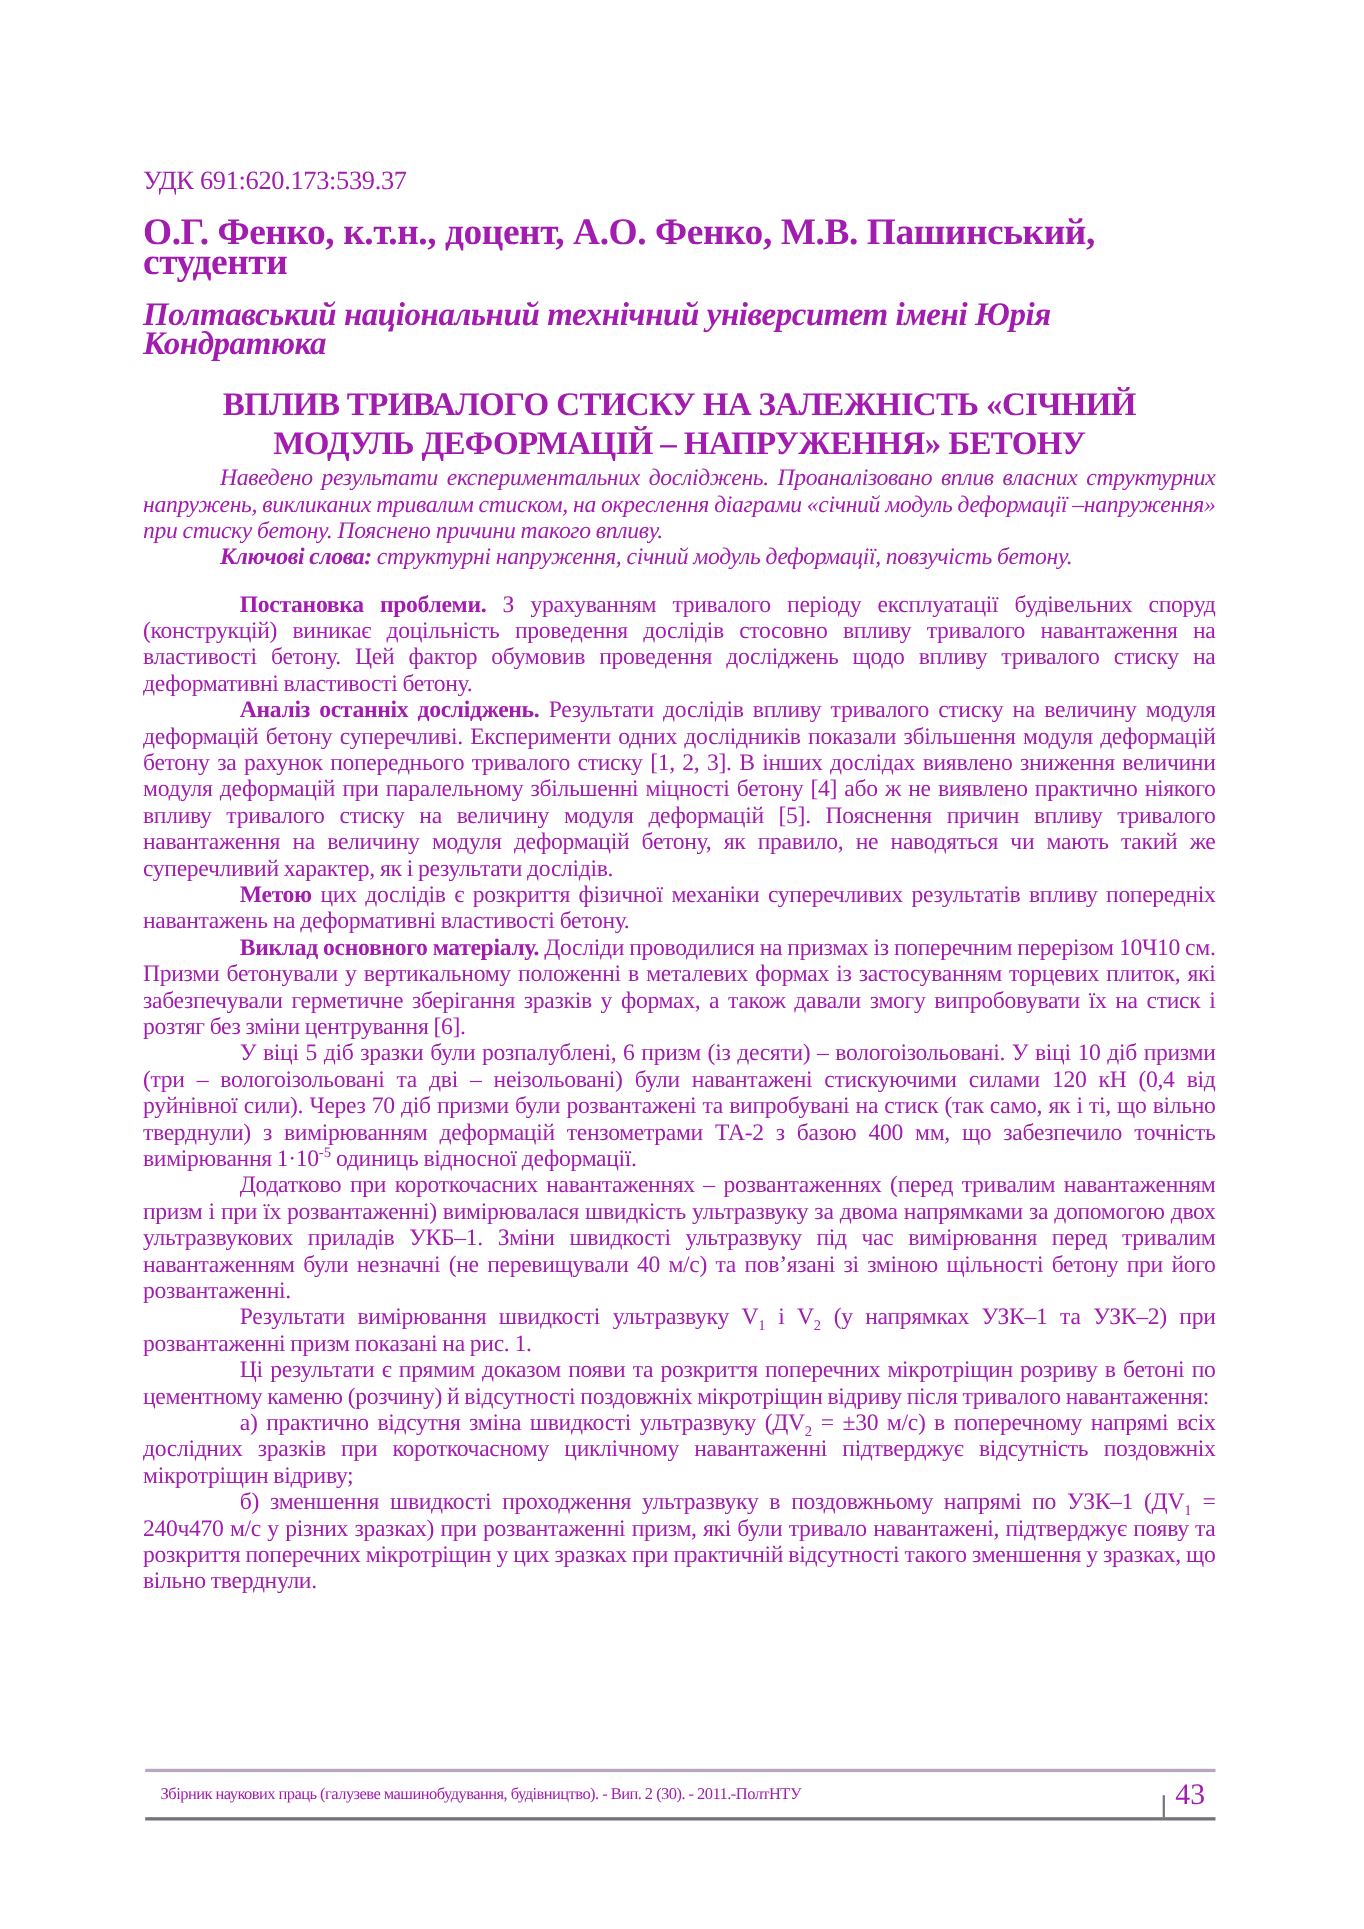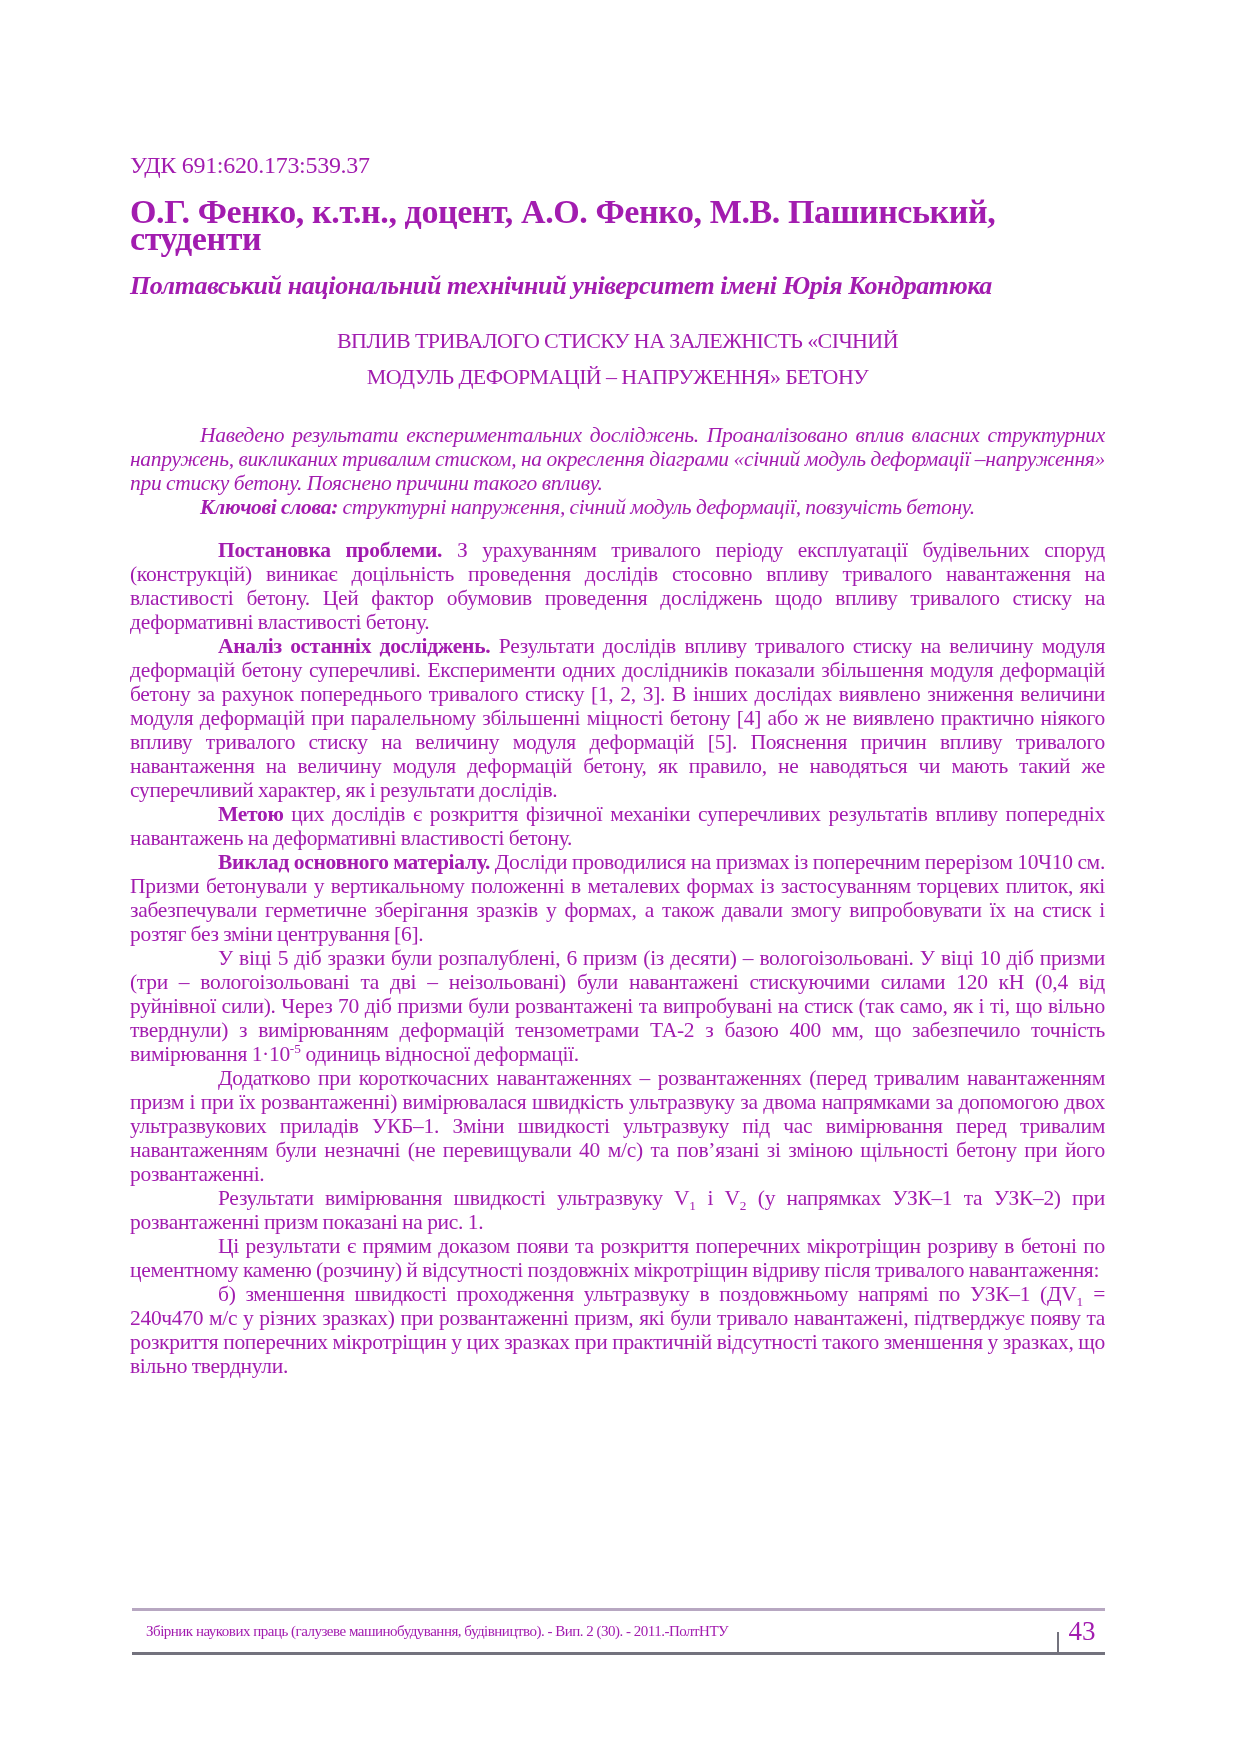--- a/index.html
+++ b/index.html
@@ -22,30 +22,30 @@
     margin:0 0 20px 0;
     letter-spacing:-0.3px;
   }
   .authors {
     font-size:34px; line-height:27px;
     font-weight:bold;
     margin:0 0 20px 0;
     letter-spacing:-0.4px;
   }
   .affiliation {
-    font-size:26px; line-height:27px;
+    font-size:30px; line-height:27px;
     font-weight:bold; font-style:italic;
     margin:0 0 24px 0;
     letter-spacing:-0.4px;
   }
   .title {
-    font-size:22px; line-height:36px;
-    font-weight:normal;
+    font-size:30px; line-height:36px;
+    font-weight:bold;
     text-align:center;
-    margin:0 0 28px 0;
+    margin:0 0 0 0;
     letter-spacing:-0.6px;
   }
   .para {
     font-size:21.5px;
     line-height:24px;
     text-align:justify;
     text-indent:88px;
     margin:0;
     letter-spacing:-0.3px;
     word-spacing:-0.5px;
@@ -95,20 +95,21 @@
         <p class="para abstract">Наведено результати експериментальних досліджень. Проаналізовано вплив власних структурних напружень, викликаних тривалим стиском, на окреслення діаграми «січний модуль деформації –напруження» при стиску бетону. Пояснено причини такого впливу.</p>
         <p class="para abstract"><span class="b">Ключові слова: </span>структурні напруження, січний модуль деформації, повзучість бетону.</p>
         <p class="para section-gap"><span class="b">Постановка проблеми.</span>  З урахуванням тривалого періоду експлуатації будівельних споруд (конструкцій) виникає доцільність проведення дослідів стосовно впливу тривалого навантаження на властивості бетону. Цей фактор обумовив проведення досліджень щодо впливу тривалого стиску на деформативні властивості бетону.</p>
         <p class="para"><span class="b">Аналіз останніх досліджень. </span>Результати дослідів впливу тривалого стиску на величину модуля деформацій бетону суперечливі. Експерименти одних дослідників показали збільшення модуля деформацій бетону за рахунок попереднього тривалого стиску [1, 2, 3].  В інших дослідах виявлено зниження величини модуля деформацій при паралельному збільшенні міцності бетону [4] або ж не виявлено практично ніякого впливу тривалого стиску на величину модуля деформацій [5]. Пояснення причин впливу тривалого навантаження на величину модуля деформацій бетону, як правило, не наводяться чи мають такий же суперечливий характер, як і результати дослідів.</p>
         <p class="para"><span class="b">Метою </span>цих дослідів є розкриття фізичної механіки суперечливих результатів впливу попередніх навантажень на деформативні властивості бетону.</p>
         <p class="para"><span class="b">Виклад основного матеріалу. </span>Досліди проводилися на призмах із поперечним перерізом 10Ч10 см. Призми бетонували у вертикальному положенні в металевих формах із застосуванням торцевих плиток, які забезпечували герметичне зберігання зразків у формах, а також давали змогу випробовувати їх на стиск і розтяг без зміни центрування [6].</p>
         <p class="para">У віці 5 діб зразки були розпалублені, 6 призм (із десяти) – вологоізольовані. У віці 10 діб призми (три – вологоізольовані та дві – неізольовані) були навантажені стискуючими силами 120 кН (0,4 від руйнівної сили). Через 70 діб призми були розвантажені та випробувані на стиск (так само, як і ті, що вільно тверднули) з вимірюванням деформацій тензометрами ТА-2 з базою 400 мм, що забезпечило точність вимірювання 1·10<sup>-5</sup> одиниць відносної деформації.</p>
         <p class="para">Додатково при короткочасних навантаженнях – розвантаженнях (перед тривалим навантаженням призм і при їх розвантаженні) вимірювалася швидкість ультразвуку за двома напрямками за допомогою двох ультразвукових приладів УКБ–1. Зміни швидкості ультразвуку під час вимірювання перед тривалим навантаженням були незначні (не перевищували 40 м/с) та пов’язані зі зміною щільності бетону при його розвантаженні.</p>
         <p class="para">Результати вимірювання швидкості ультразвуку V<sub>1</sub> і V<sub>2</sub> (у напрямках УЗК–1 та УЗК–2) при розвантаженні призм показані на рис. 1.</p>
         <p class="para">Ці результати є прямим доказом появи та розкриття поперечних мікротріщин розриву в бетоні по цементному каменю (розчину) й відсутності поздовжніх мікротріщин відриву після тривалого навантаження:</p>
+        <p class="para">а) практично відсутня зміна швидкості ультразвуку (ДV<sub>2</sub> = ±30 м/с) в поперечному напрямі всіх дослідних зразків при короткочасному циклічному навантаженні підтверджує відсутність поздовжніх мікротріщин відриву;</p>
         <p class="para">б) зменшення швидкості проходження ультразвуку в поздовжньому напрямі по УЗК–1 (ДV<sub>1</sub> = 240ч470 м/с у різних зразках) при розвантаженні призм, які були тривало навантажені, підтверджує появу та розкриття поперечних мікротріщин у цих зразках при практичній відсутності такого зменшення у зразках, що вільно тверднули.</p>
       </div>
   </div>
 
   <div class="footer">
     <span class="footer-src">Збірник наукових праць (галузеве машинобудування, будівництво). - Вип. 2 (30). - 2011.-ПолтНТУ</span>
     <span class="footer-divider"></span>
     <span class="footer-page">43</span>
   </div>
 </div>

